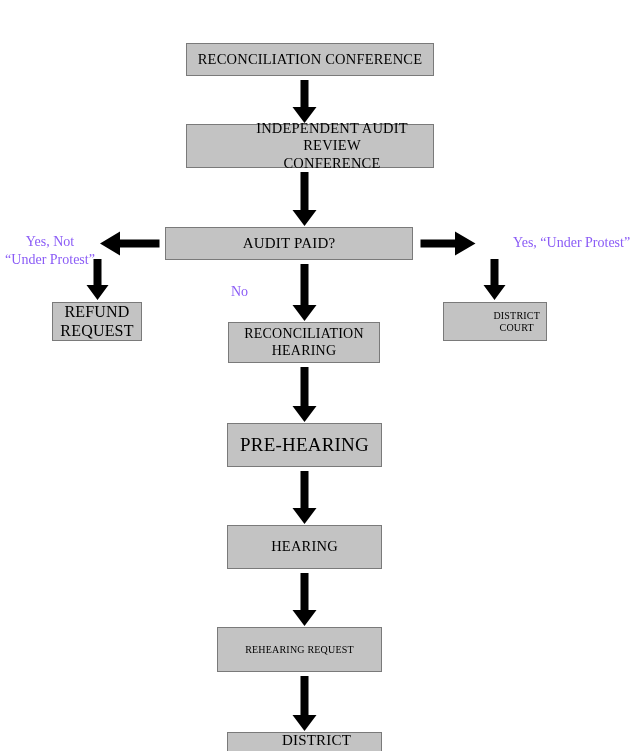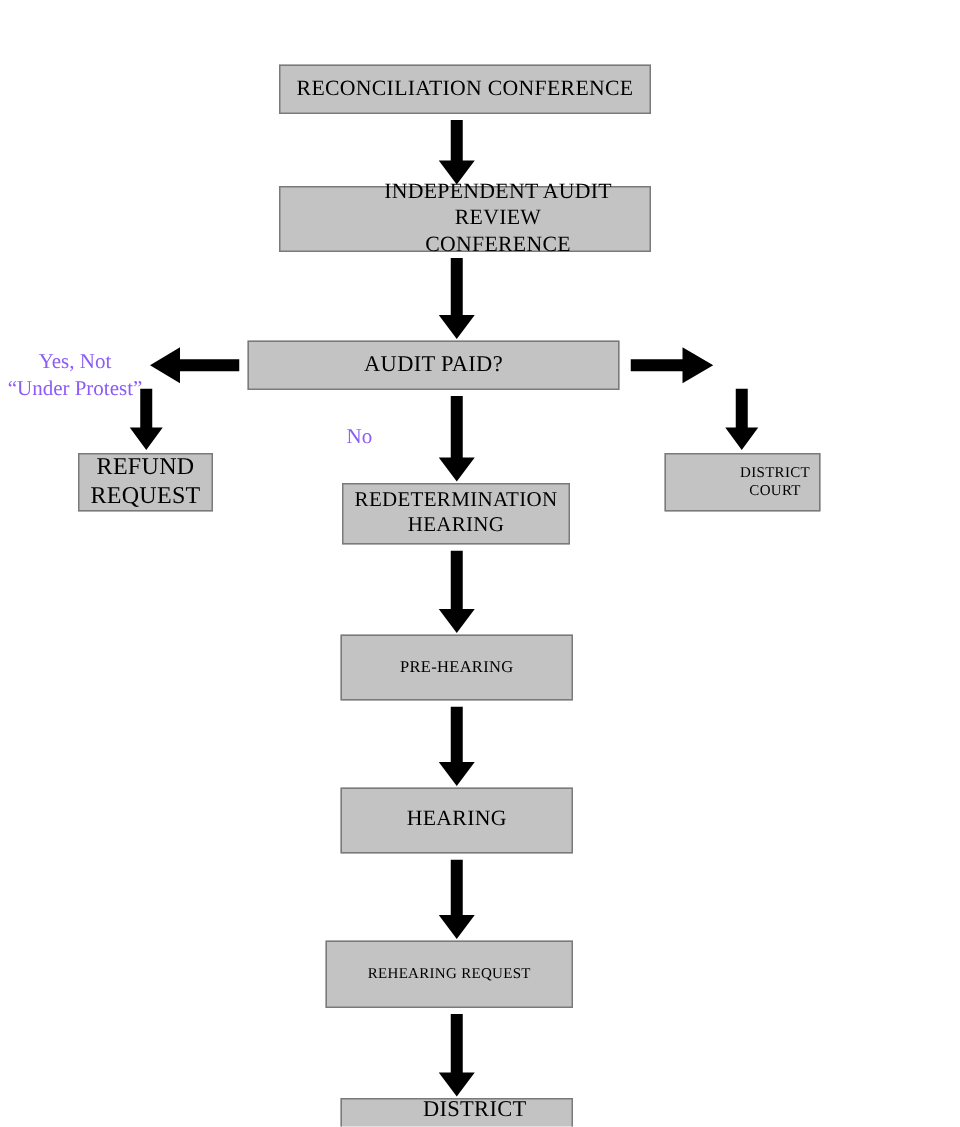--- a/index.html
+++ b/index.html
@@ -45,21 +45,21 @@
     white-space: pre-line;
   }
 
   
   #node-reconciliation   { left: 186px; top: 16px;  width: 248px; height: 33px; font-size: 14.5px; }
   #node-independent      { left: 186px; top: 97px;  width: 248px; height: 44px; font-size: 14.5px; padding-left: 44px; }
   #node-audit-paid       { left: 165px; top: 200px; width: 248px; height: 33px; font-size: 15px; }
   #node-refund-request   { left: 52px;  top: 275px; width: 90px;  height: 39px; font-size: 16px; }
   #node-district-court-r { left: 443px; top: 275px; width: 104px; height: 39px; font-size: 10px; justify-content: flex-end; }
   #node-redetermination  { left: 228px; top: 295px; width: 152px; height: 41px; font-size: 14px; }
-  #node-pre-hearing      { left: 227px; top: 396px; width: 155px; height: 44px; font-size: 11px; }
+  #node-pre-hearing      { left: 227px; top: 396px; width: 155px; height: 44px; font-size: 19px; }
   #node-hearing          { left: 227px; top: 498px; width: 155px; height: 44px; font-size: 14.5px; }
   #node-rehearing        { left: 217px; top: 600px; width: 165px; height: 45px; font-size: 10px; }
   #node-district-court-b { left: 227px; top: 705px; width: 155px; height: 35px; font-size: 15px; padding-left: 24px; }
 
   
   .arrow {
     position: absolute;
     display: block;
   }
   .arrow svg { display: block; }
@@ -112,21 +112,21 @@
     <span class="node-label">REFUND
 REQUEST</span>
   </div>
 
   <div class="node" id="node-district-court-r">
     <span class="node-label">DISTRICT
 COURT</span>
   </div>
 
   <div class="node" id="node-redetermination">
-    <span class="node-label">REDETERMINATION
+    <span class="node-label">RECONCILIATION
 HEARING</span>
   </div>
 
   <div class="node" id="node-pre-hearing">
     <span class="node-label">PRE-HEARING</span>
   </div>
 
   <div class="node" id="node-hearing">
     <span class="node-label">HEARING</span>
   </div>
@@ -201,16 +201,17 @@
 
   <span class="arrow" id="arrow-right-to-district">
     <svg width="23" height="42" viewBox="0 0 23 42">
       <polygon points="7.5,0 15.5,0 15.5,26 22.5,26 11.5,41 0.5,26 7.5,26" fill="#000000"></polygon>
     </svg>
   </span>
 
   <div class="edge-label" id="label-yes-not-protest">Yes, Not
 “Under Protest”</div>
 
+  <div class="edge-label" id="label-yes-under-protest">Yes, “Under Protest”</div>
 
   <div class="edge-label" id="label-no">No</div>
 
 </div>
 
 </body></html>

